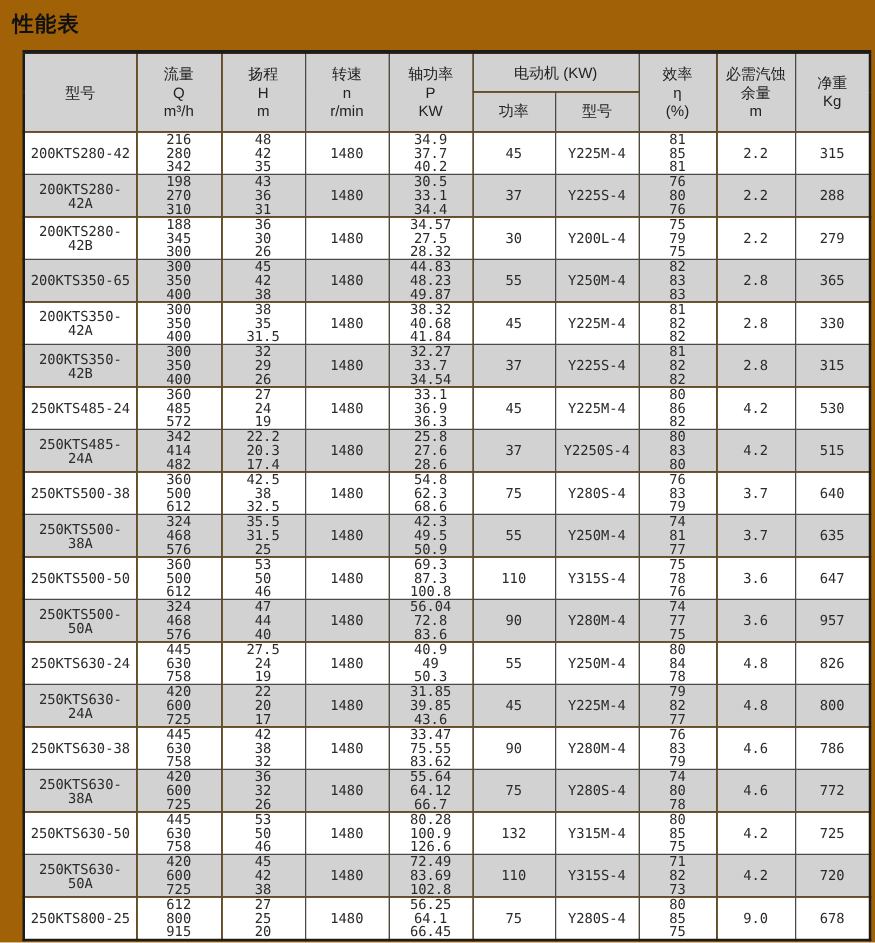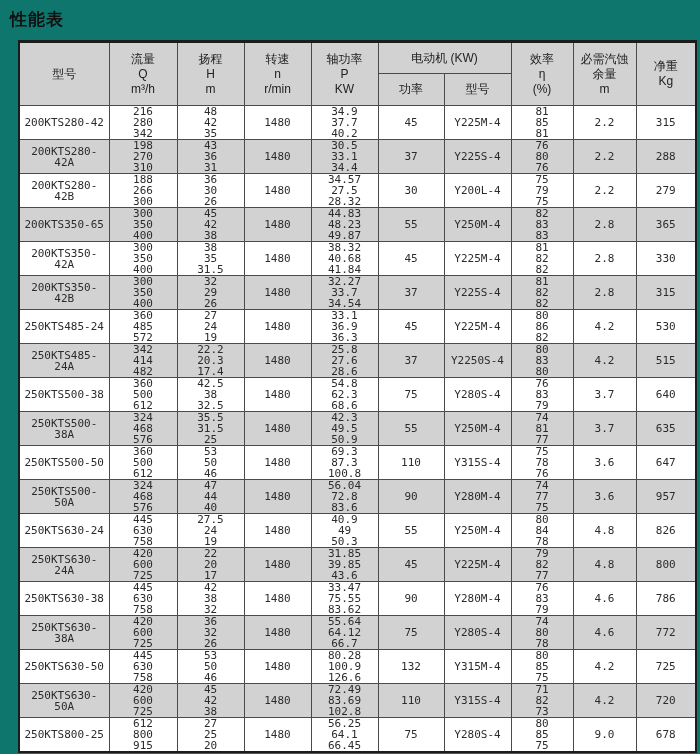--- a/index.html
+++ b/index.html
@@ -4,21 +4,21 @@
 <style>
   html, body {
     margin: 0;
     padding: 0;
     background: #ffffff;
     width: 700px;
   }
   .page {
     width: 700px;
     height: 754px;
-    background: #0f766e;
+    background: #a16207;
     font-family: "Liberation Sans", sans-serif;
     color: #1f1f1f;
     overflow: hidden;
   }
   .title {
     font-size: 17px;
     font-weight: bold;
     color: #111111;
     margin: 8px 0 9px 10px;
     letter-spacing: 1px;
@@ -146,21 +146,21 @@
     <td>76
 80
 76</td>
     <td>2.2</td>
     <td>288</td>
   </tr>
 
   <tr>
     <td class="model-cell">200KTS280-42B</td>
     <td>188
-266
+345
 300</td>
     <td>36
 30
 26</td>
     <td>1480</td>
     <td>34.57
 27.5
 28.32</td>
     <td>30</td>
     <td>Y200L-4</td>

